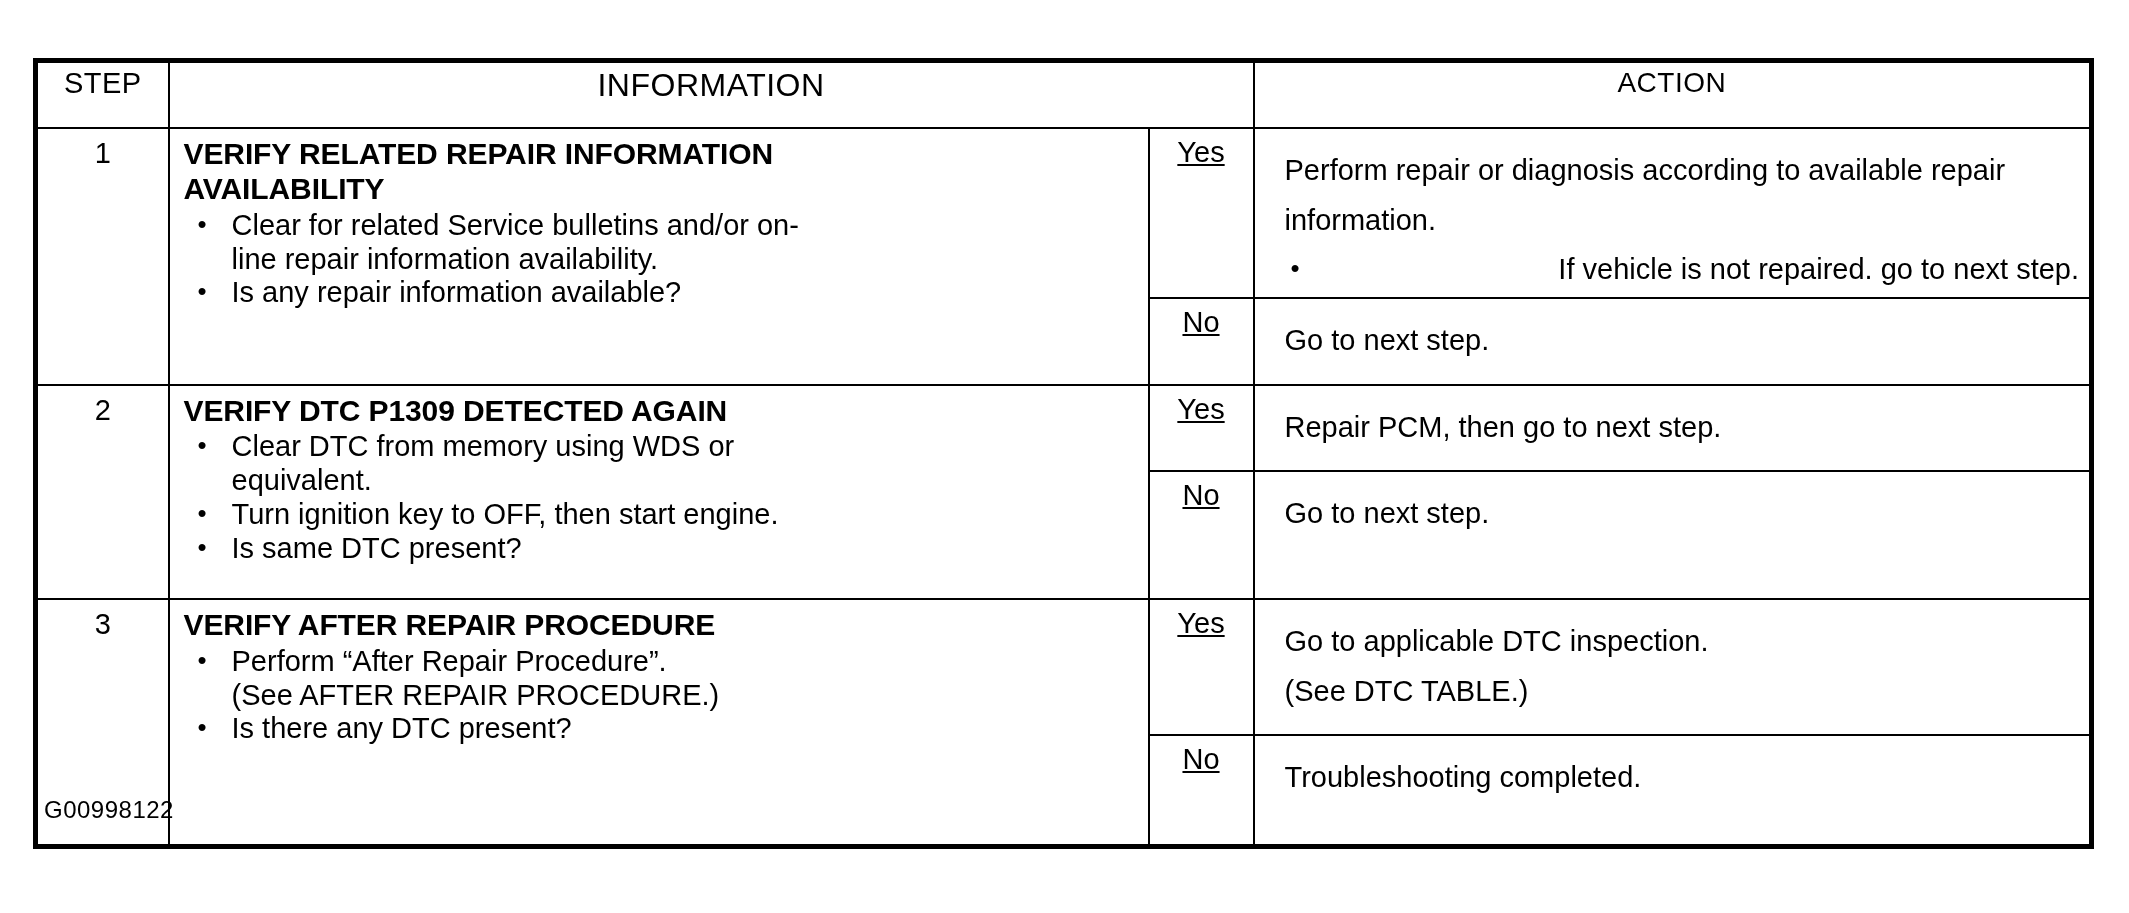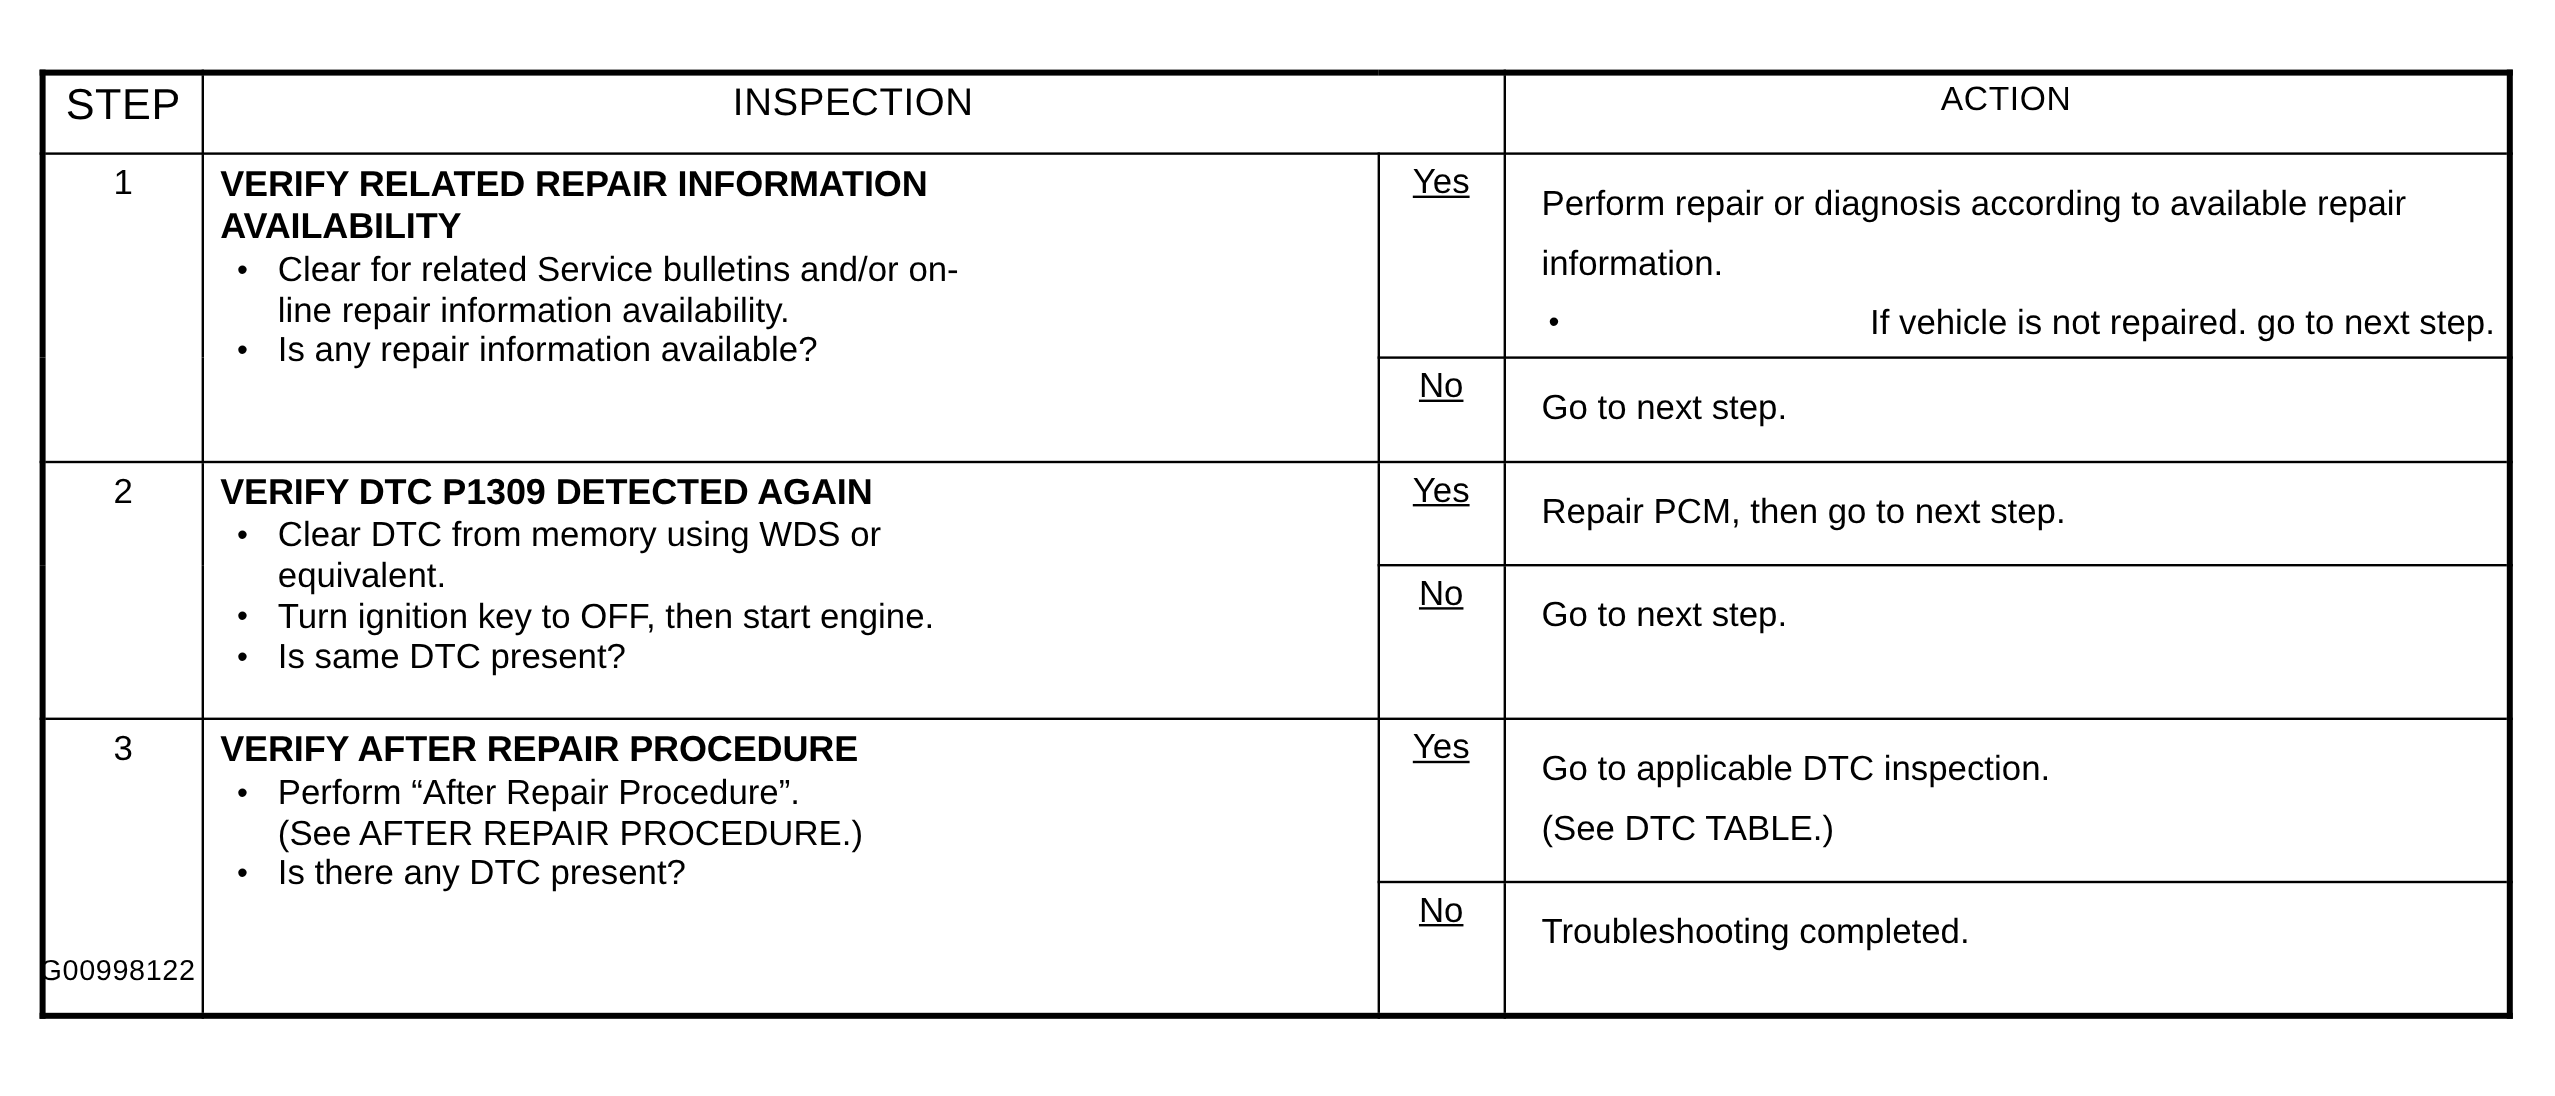--- a/index.html
+++ b/index.html
@@ -57,21 +57,21 @@
   .hdr th {
     border-top: none;
     text-align: center;
     font-weight: normal;
     font-size: 30px;
     line-height: 1;
     height: 58px;
     padding-top: 6px;
     letter-spacing: 0.5px;
   }
-  .hdr th.h-step   { font-size: 36px; }
+  .hdr th.h-step   { font-size: 29px; }
   .hdr th.h-insp   { font-size: 32px; }
   .hdr th.h-action { font-size: 28px; }
 
   
   td.step-cell {
     text-align: center;
     font-size: 29px;
     line-height: 1.1;
     padding-top: 9px;
   }
@@ -137,21 +137,21 @@
   }
 
   .plain-line {
     margin: 16px;
     line-height: 1.18;
   }
 
   
   .caption {
     position: absolute;
-    left: 33px;
+    left: 44px;
     top: 798px;
     font-size: 24px;
     line-height: 1;
     letter-spacing: 0.5px;
   }
 </style>
 </head>
 <body>
 
 <div id="page">
@@ -160,21 +160,21 @@
     <colgroup>
       <col class="c-step">
       <col class="c-insp">
       <col class="c-yn">
       <col class="c-action">
     </colgroup>
 
     <thead>
       <tr class="hdr">
         <th class="h-step" rowspan="1">STEP</th>
-        <th class="h-insp" colspan="2">INSPECTION</th>
+        <th class="h-insp" colspan="2">INFORMATION</th>
         <th class="h-action">ACTION</th>
       </tr>
     </thead>
 
     <tbody>
 
       <tr>
         <td class="step-cell" rowspan="2">1</td>
 
         <td class="insp-cell" rowspan="2">

